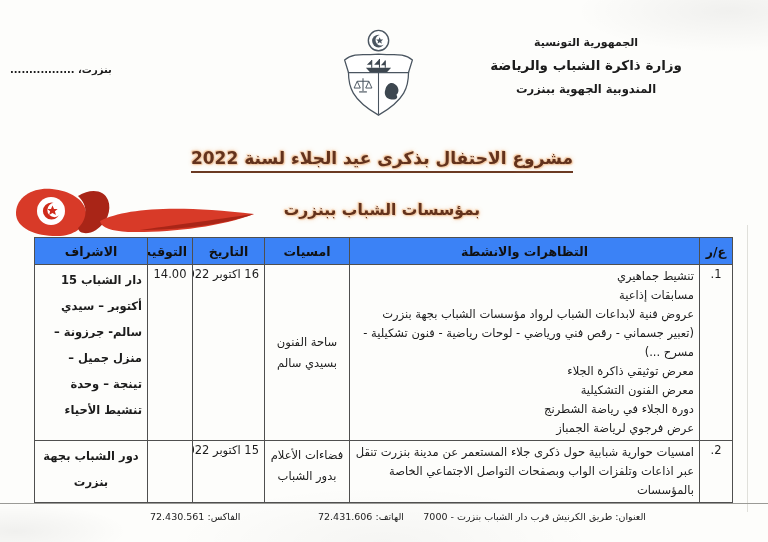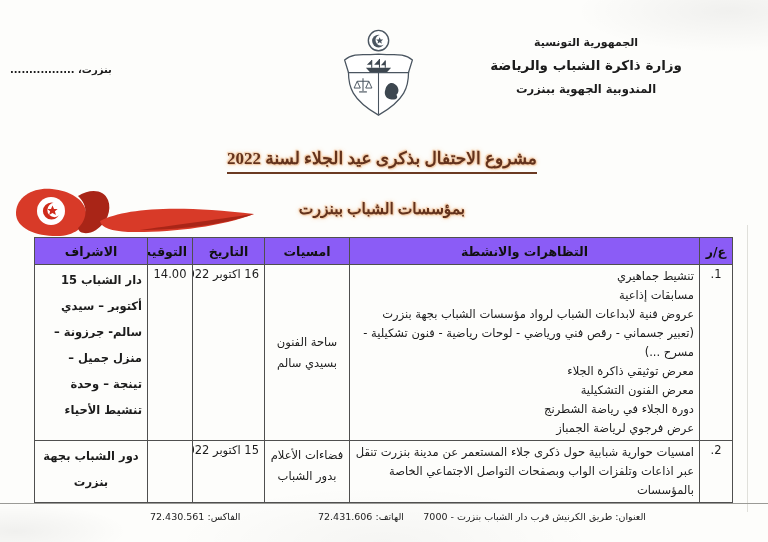--- a/index.html
+++ b/index.html
@@ -26,21 +26,21 @@
   
   .lh-right{position:absolute;top:36px;right:86px;text-align:center;font-weight:bold;}
   .lh-right .l1{font-size:11px;letter-spacing:.2px;}
   .lh-right .l2{font-size:13.5px;margin-top:8px;}
   .lh-right .l3{font-size:11.5px;margin-top:9px;}
   .place-line{position:absolute;top:64px;left:10px;font-size:10px;font-weight:bold;direction:rtl;}
   .emblem{position:absolute;top:28px;left:331px;width:95px;height:92px;}
   .emblem svg{width:100%;height:100%;}
 
   
-  .doc-title,.doc-subtitle{position:absolute;left:0;right:4px;text-align:center;direction:rtl;font-family:Liberation Serif, serif;}
+  .doc-title,.doc-subtitle{position:absolute;left:0;right:4px;text-align:center;direction:rtl;}
   .doc-title{top:148px;}
   .doc-subtitle{top:200px;}
   .wordart{
     display:inline-block;
     font-weight:bold;
     color:#63321c;
     text-shadow:
       0 0 2px rgba(243,198,158,.95),
       0 0 5px rgba(243,198,158,.9),
       1px 1px 1px rgba(243,198,158,.8),
@@ -59,21 +59,21 @@
     width:698px;border-collapse:collapse;table-layout:fixed;
     background:transparent;
   }
   table.main th, table.main td{
     border:1px solid #4f4f4f;
     font-size:11.5px;
     padding:2px 5px;
     overflow:hidden;
   }
   table.main th{
-    background:#8b5cf6;
+    background:#3b82f6;
     font-weight:bold;font-size:12.5px;
     height:22px;text-align:center;color:#111;
   }
   td.c-num{vertical-align:top;text-align:center;font-size:11px;padding-top:4px;}
   td.c-act{vertical-align:top;text-align:right;padding:3px 8px 3px 4px;}
   td.c-act .line{line-height:19px;}
   td.c-place{vertical-align:middle;text-align:center;line-height:21px;font-size:11.5px;}
   td.c-date{vertical-align:top;text-align:center;white-space:nowrap;font-size:10.5px;padding-top:5px;}
   td.c-time{vertical-align:top;text-align:center;font-size:11px;padding-top:5px;}
   td.c-sup{vertical-align:top;text-align:right;font-weight:bold;font-size:11px;line-height:26px;padding:3px 6px;}

